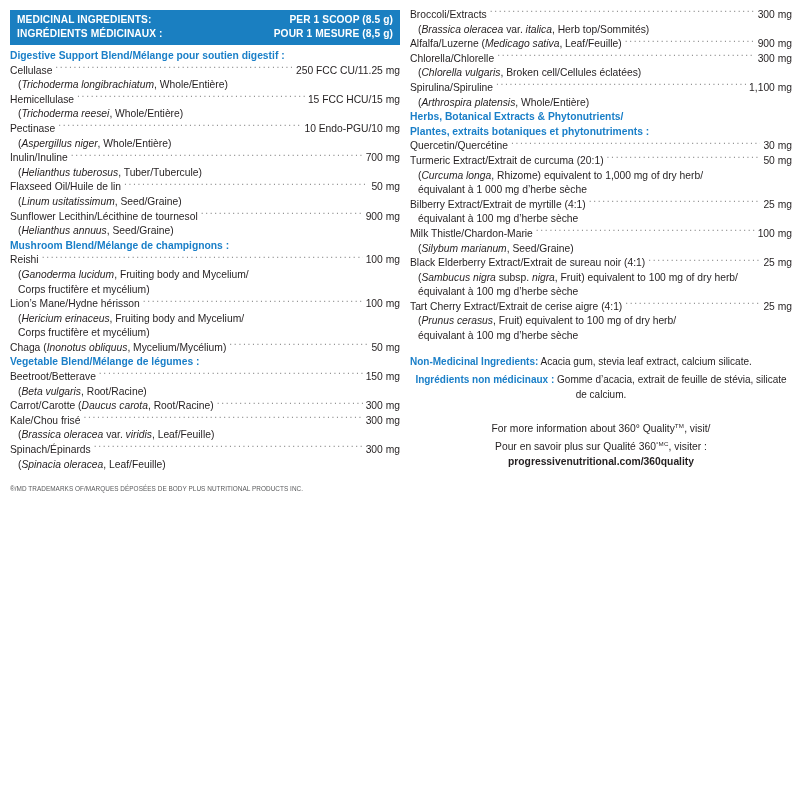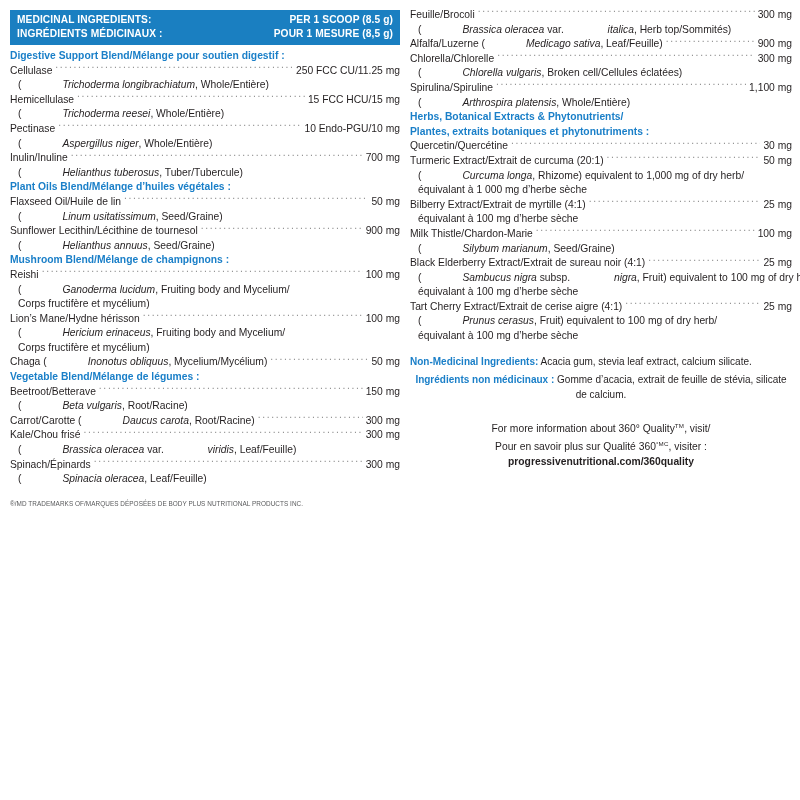--- a/index.html
+++ b/index.html
@@ -87,21 +87,21 @@
     white-space: nowrap;
   }
   .ing .amt { flex: 0 0 auto; text-align: left; }
 
   .sub {
     font-size: 10.3px;
     line-height: 14.6px;
     padding-left: 8px;
     white-space: nowrap;
   }
-  .sub i, .ing i { font-style: italic; padding-left: 41px; }
+  .sub i, .ing i { font-style: italic; }
 
   
   .tm-line {
     font-size: 6.4px;
     line-height: 10px;
     color: #58595b;
     letter-spacing: .05px;
     margin-top: 12px;
     white-space: nowrap;
   }
@@ -164,21 +164,20 @@
           <span class="dots"></span>
           <span class="amt">10 Endo-PGU/10 mg</span>
         </div>
         <div class="sub">(<i>Aspergillus niger</i>, Whole/Entière)</div>
         <div class="ing">
           <span class="nm">Inulin/Inuline</span>
           <span class="dots"></span>
           <span class="amt">700 mg</span>
         </div>
         <div class="sub">(<i>Helianthus tuberosus</i>, Tuber/Tubercule)</div>
-        <div class="blend-head">Plant Oils Blend/Mélange d’huiles végétales :</div>
         <div class="ing">
           <span class="nm">Flaxseed Oil/Huile de lin</span>
           <span class="dots"></span>
           <span class="amt">50 mg</span>
         </div>
         <div class="sub">(<i>Linum usitatissimum</i>, Seed/Graine)</div>
         <div class="ing">
           <span class="nm">Sunflower Lecithin/Lécithine de tournesol</span>
           <span class="dots"></span>
           <span class="amt">900 mg</span>
@@ -230,21 +229,21 @@
         <div class="sub">(<i>Spinacia oleracea</i>, Leaf/Feuille)</div>
       </div>
 
     <div class="tm-line">®/MD TRADEMARKS OF/MARQUES DÉPOSÉES DE BODY PLUS NUTRITIONAL PRODUCTS INC.</div>
   </div>
 
   <div class="col col-right">
 
     <div id="veg-continued">
         <div class="ing">
-          <span class="nm">Feuille/Brocoli</span>
+          <span class="nm">Broccoli/Extracts</span>
           <span class="dots"></span>
           <span class="amt">300 mg</span>
         </div>
         <div class="sub">(<i>Brassica oleracea</i> var. <i>italica</i>, Herb top/Sommités)</div>
         <div class="ing">
           <span class="nm">Alfalfa/Luzerne (<i>Medicago sativa</i>, Leaf/Feuille)</span>
           <span class="dots"></span>
           <span class="amt">900 mg</span>
         </div>
         <div class="ing">

